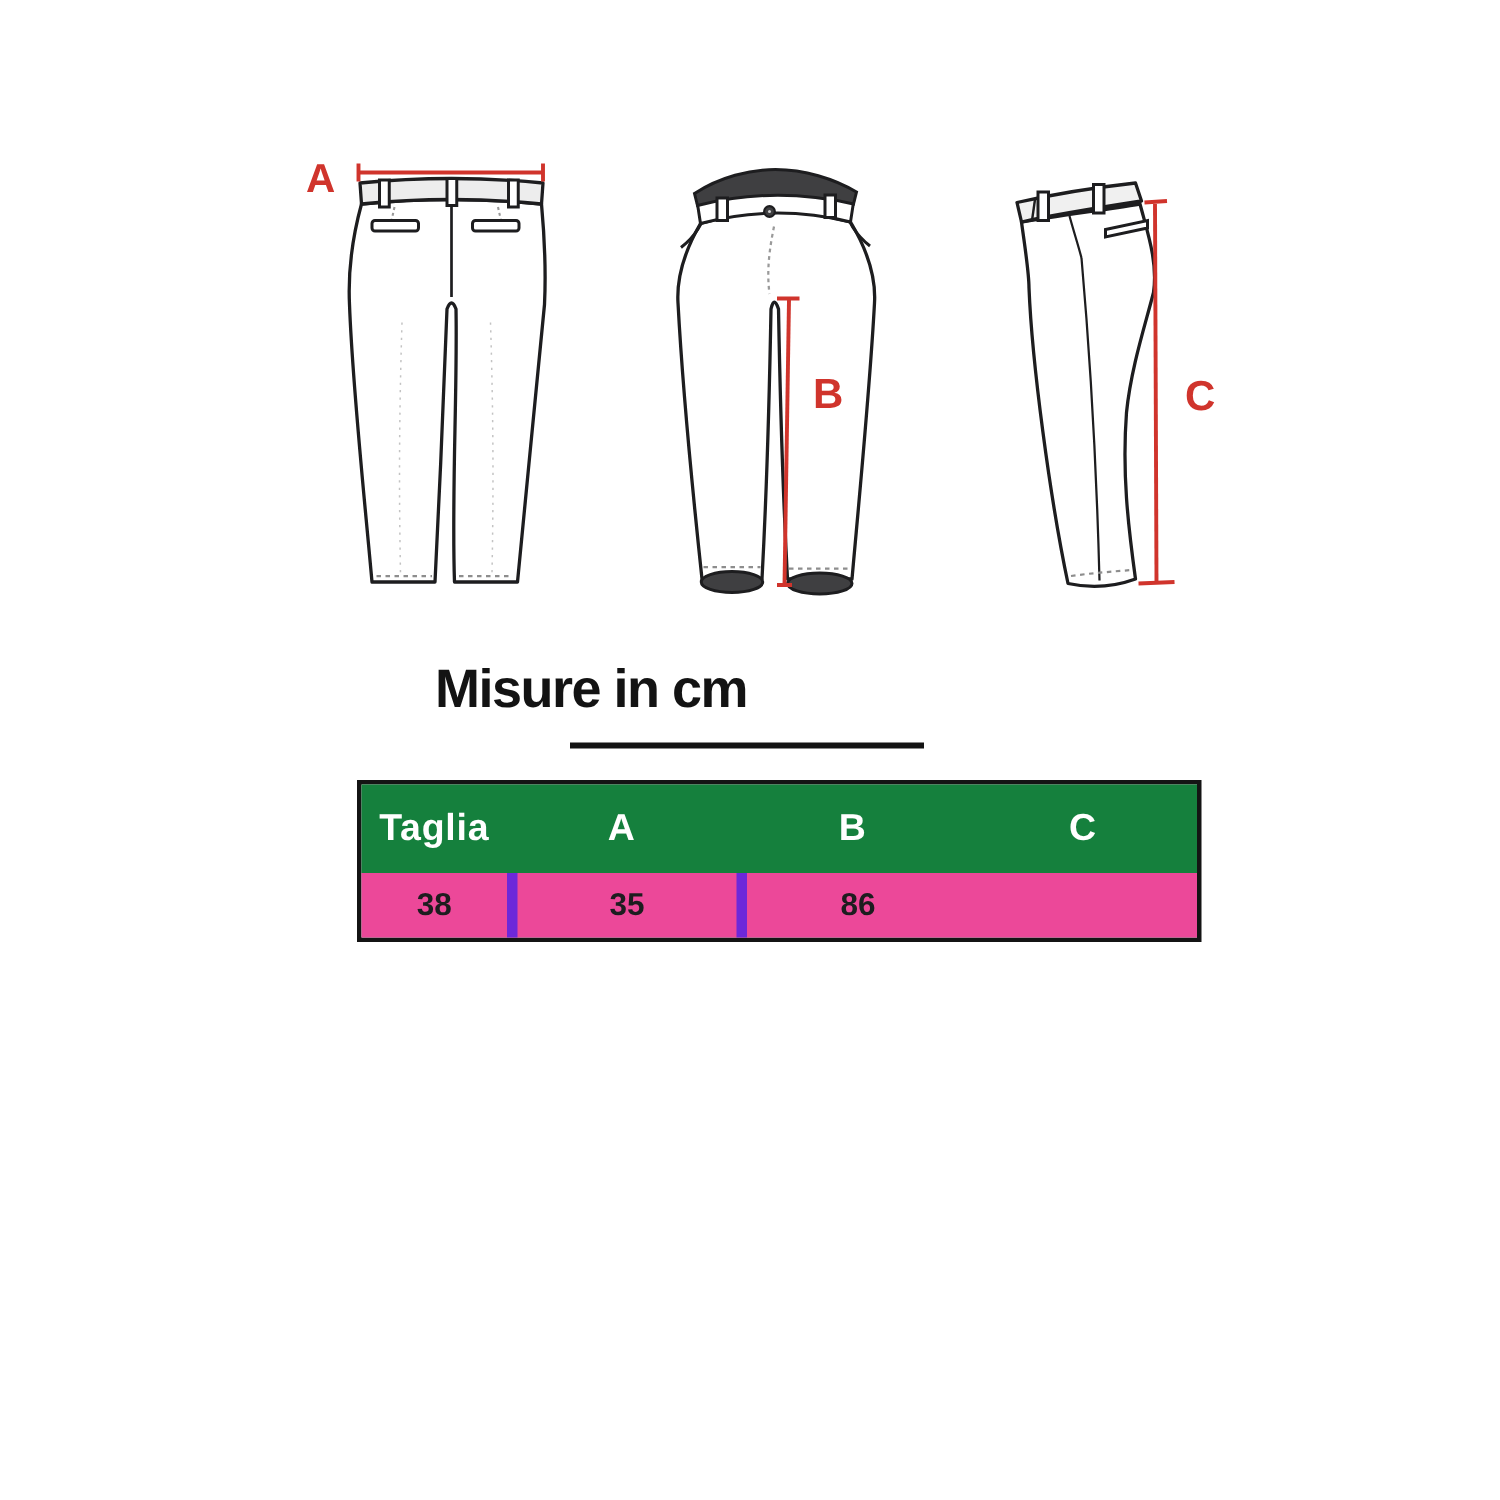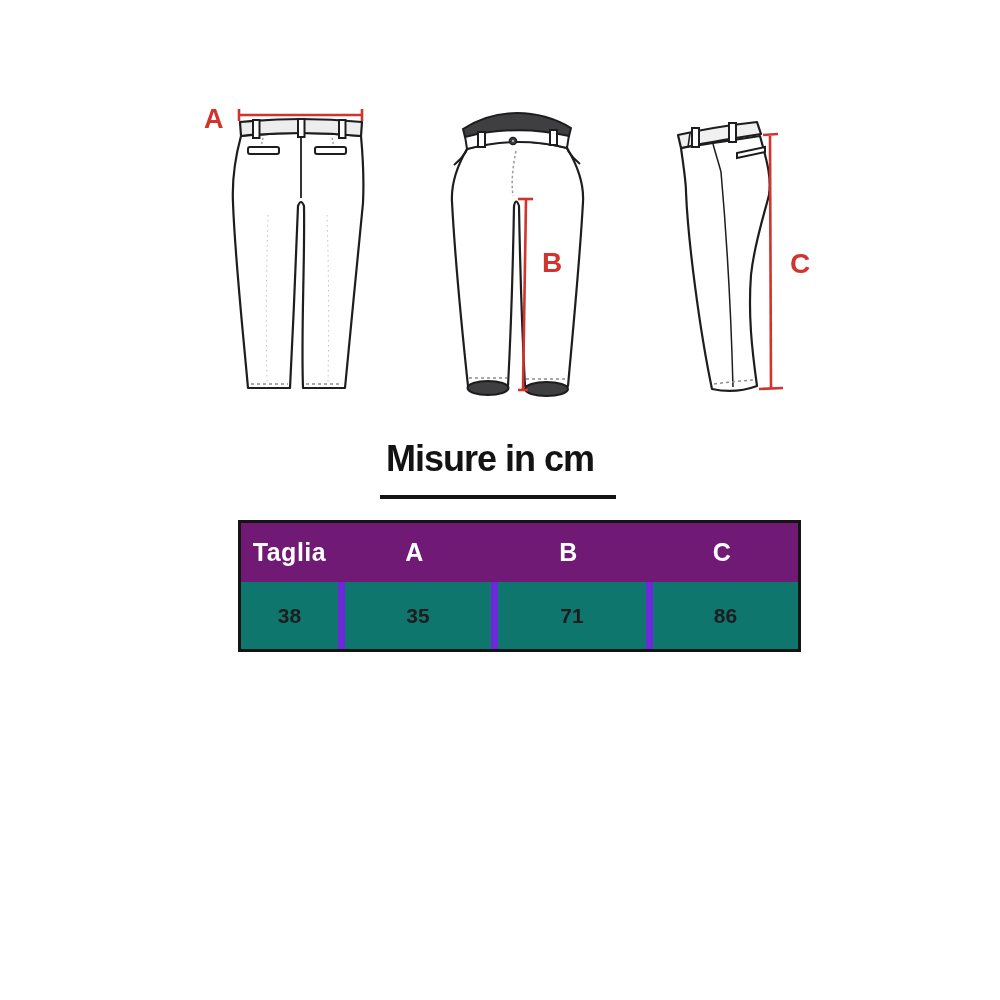--- a/index.html
+++ b/index.html
@@ -3,27 +3,27 @@
 <meta charset="utf-8">
 <style>
   html,body{margin:0;padding:0;background:#ffffff;}
   body{font-family:"Liberation Sans", sans-serif;}
   .canvas{position:relative;width:1000px;height:1000px;background:#ffffff;overflow:hidden;}
   .drawing{position:absolute;}
   .drawing-back{left:195px;top:95px;}
   .drawing-front{left:425px;top:100px;}
   .drawing-side{left:650px;top:85px;}
   svg text.measure-label{font-family:"Liberation Sans",sans-serif;font-weight:bold;fill:#d0342c;}
-  .title-wrap{position:absolute;left:290px;top:438px;width:400px;text-align:center;}
+  .title-wrap{position:absolute;left:290px;top:438px;width:400px;}
   .title{font-size:36px;font-weight:800;color:#131313;letter-spacing:-1px;}
   .title-underline{position:absolute;left:380px;top:495px;width:236px;height:4px;background:#131313;}
   .size-table{position:absolute;left:238px;top:520px;width:563px;border:3px solid #141414;box-sizing:border-box;}
   .t-row{display:grid;grid-template-columns:97px 153px 155px 1fr;}
-  .t-head{background:#701a75;color:#ffffff;height:59px;}
-  .t-body{background:#0f766e;color:#1d1d1f;height:67px;}
+  .t-head{background:#15803d;color:#ffffff;height:59px;}
+  .t-body{background:#ec4899;color:#1d1d1f;height:43px;}
   .t-cell{display:flex;align-items:center;justify-content:center;font-weight:bold;}
   .t-head .t-cell{font-size:25px;letter-spacing:0.5px;}
   .t-body .t-cell{font-size:21px;}
   .t-body .t-cell + .t-cell{border-left:7px solid #6d28d9;}
 </style>
 </head>
 <body>
 
 <div class="canvas">
 
@@ -134,18 +134,17 @@
   <div class="size-table">
     <div class="t-row t-head">
       <div class="t-cell">Taglia</div>
       <div class="t-cell">A</div>
       <div class="t-cell">B</div>
       <div class="t-cell">C</div>
     </div>
     <div class="t-row t-body">
       <div class="t-cell">38</div>
       <div class="t-cell">35</div>
-      <div class="t-cell">71</div>
       <div class="t-cell">86</div>
     </div>
   </div>
 
 </div>
 
 </body></html>

